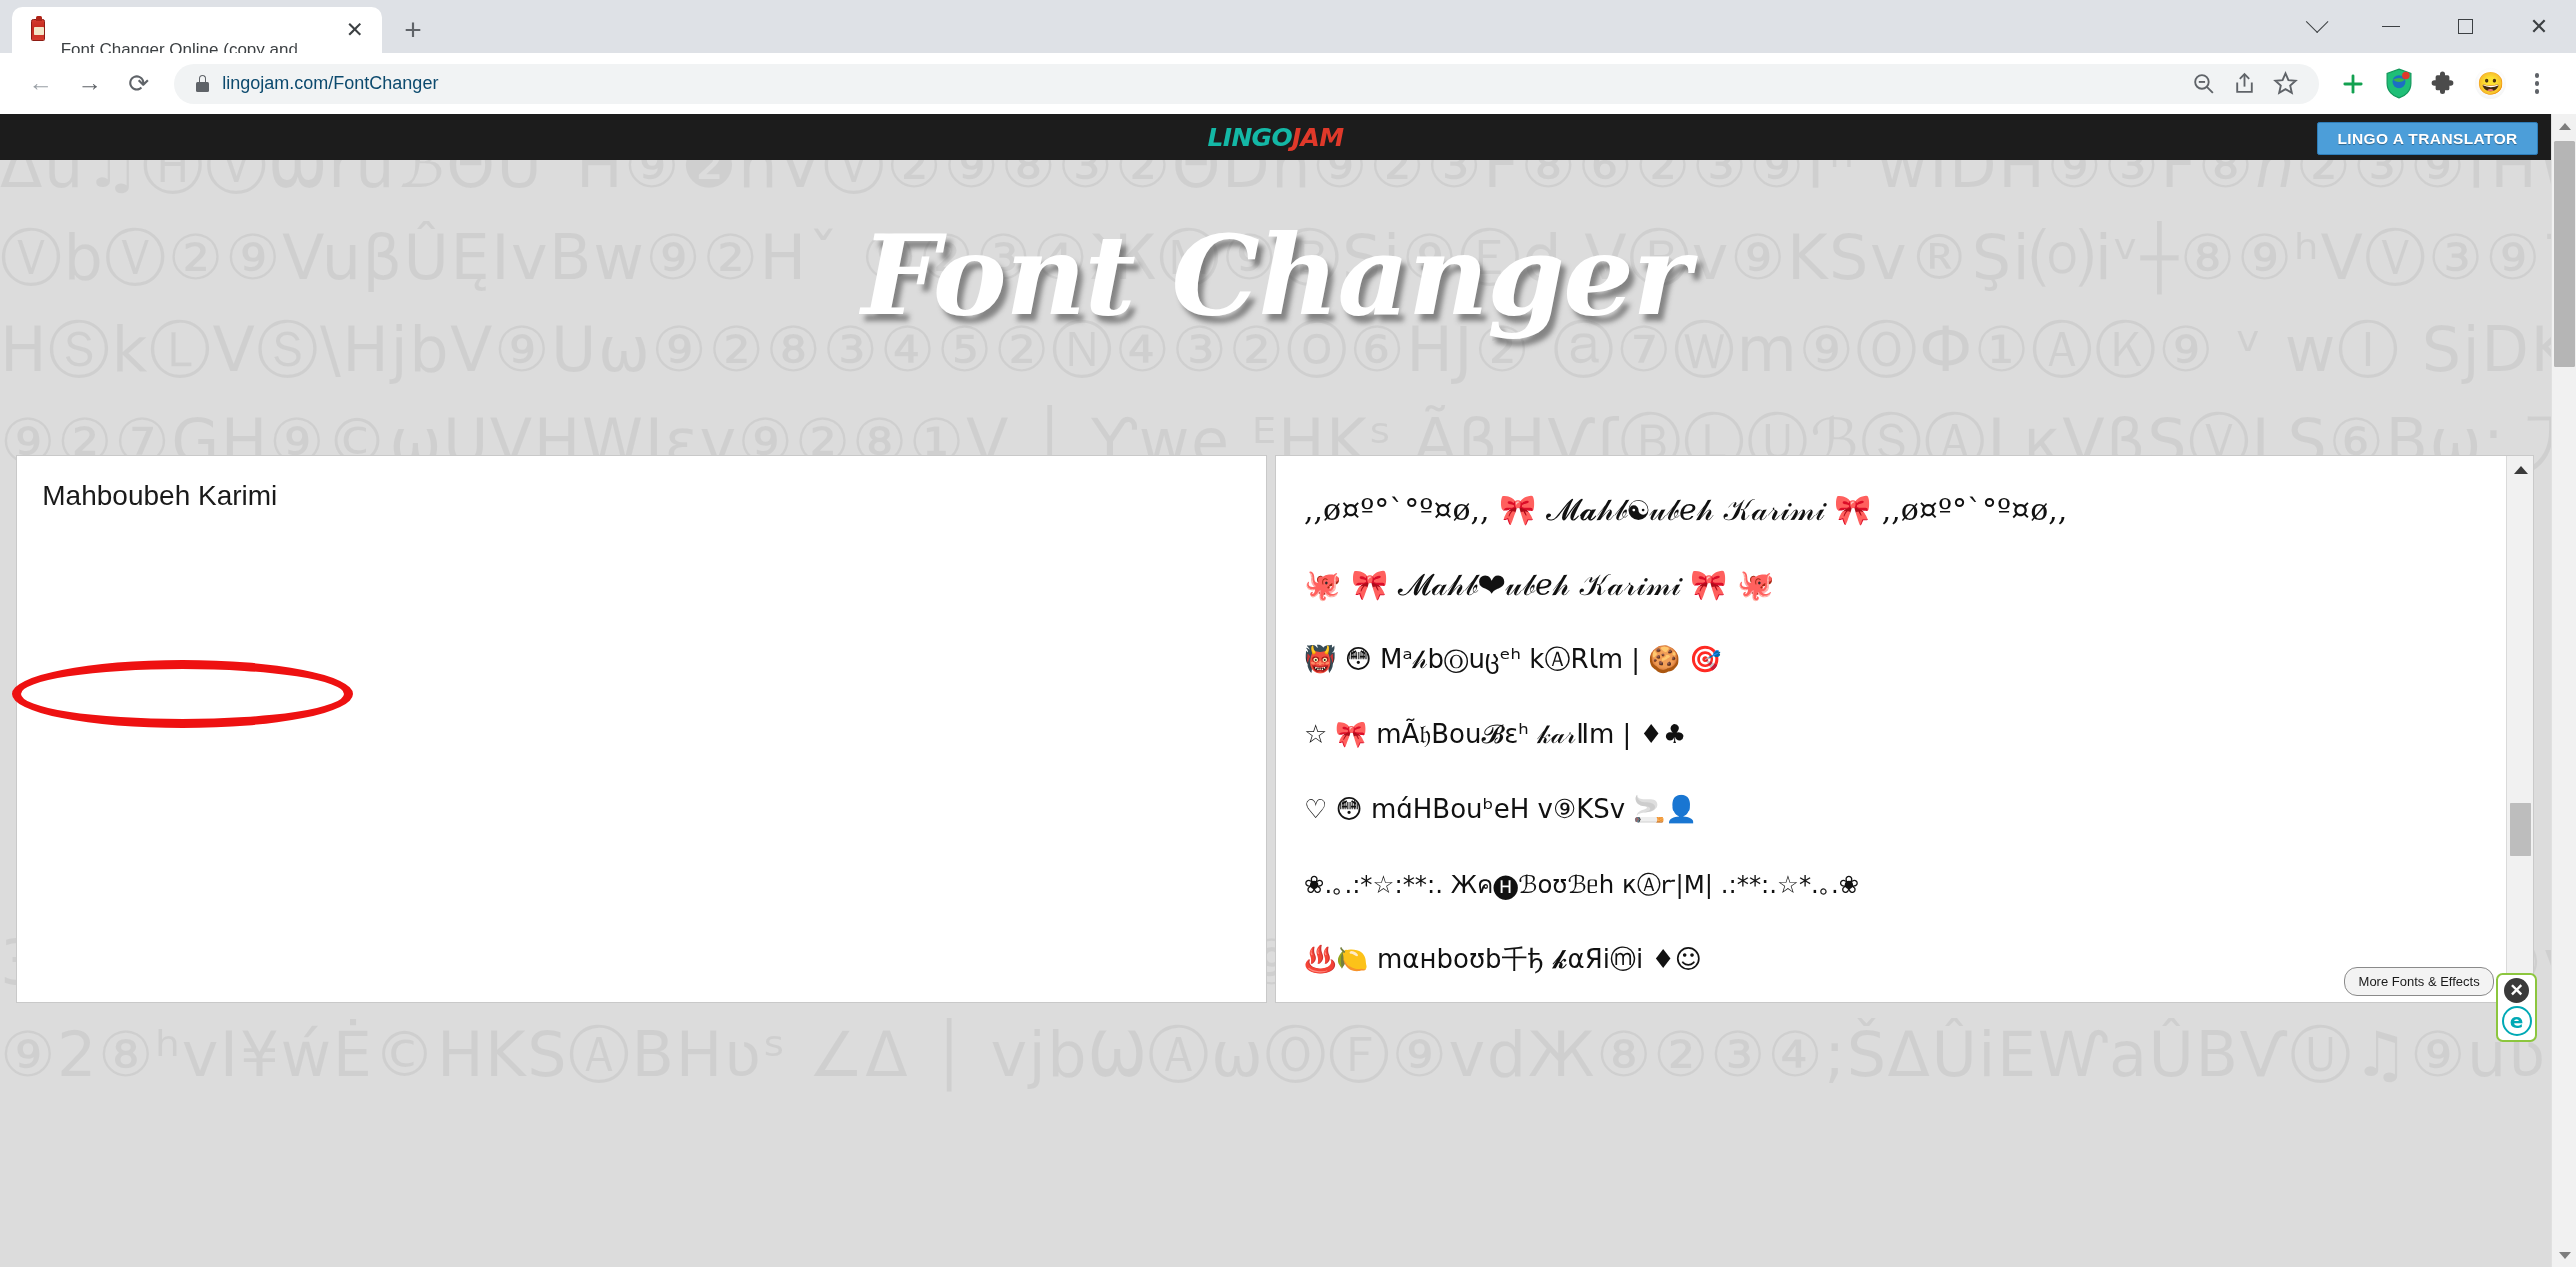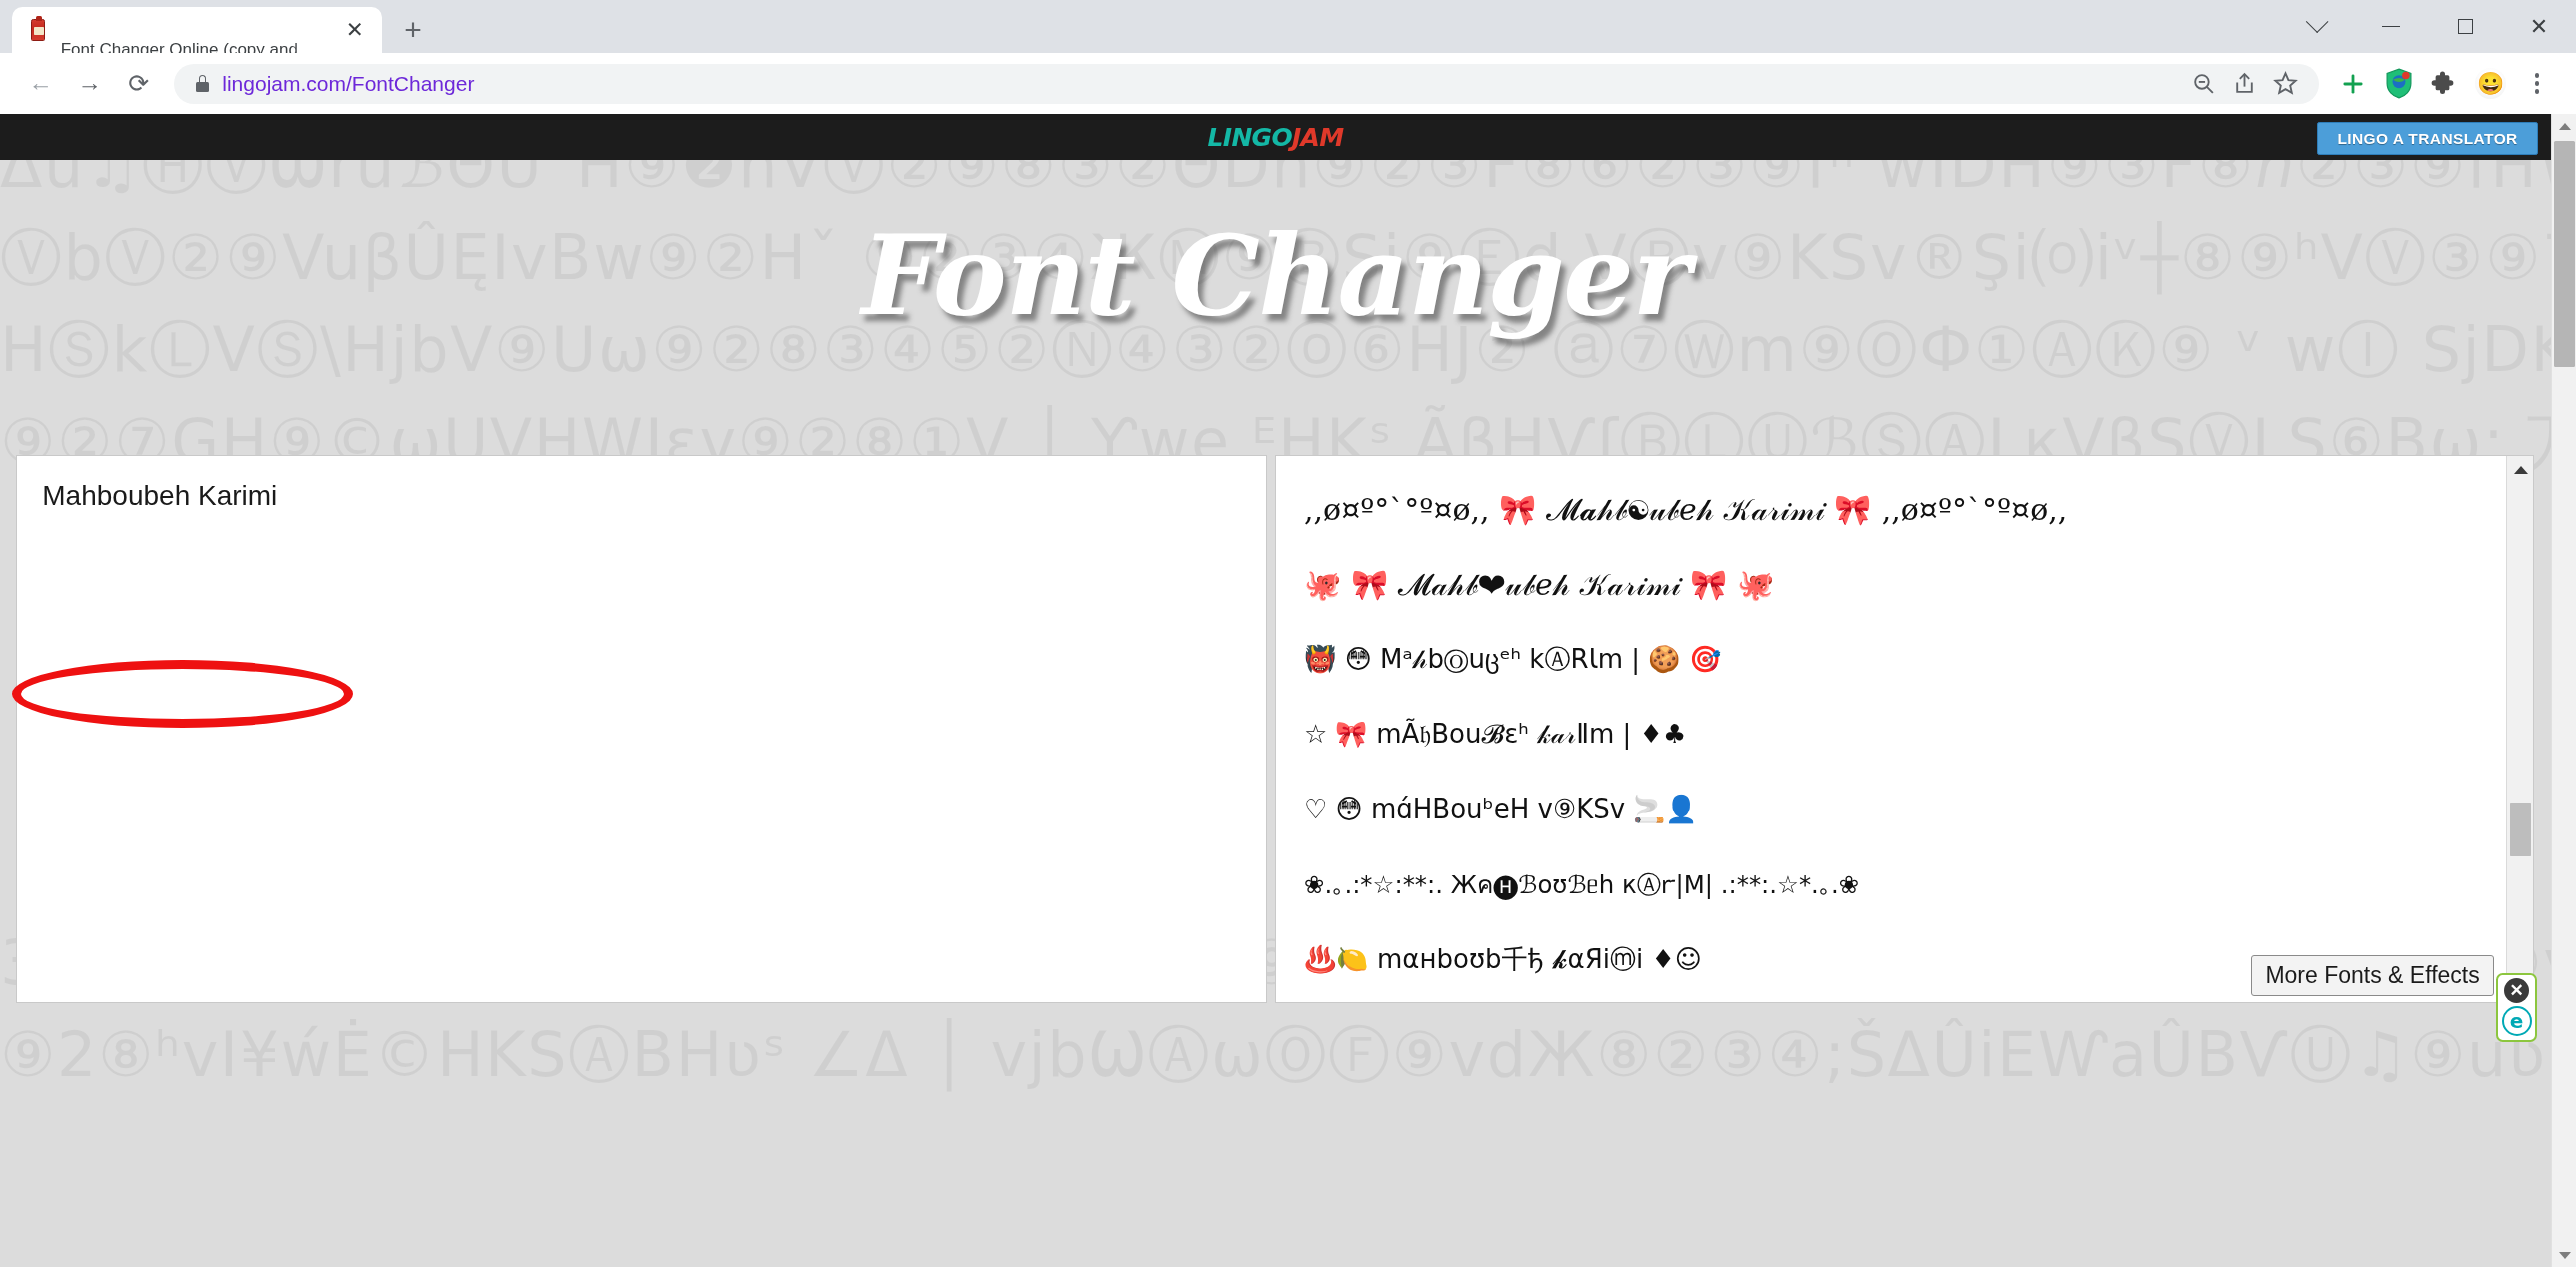--- a/index.html
+++ b/index.html
@@ -116,21 +116,21 @@
     margin-left: 10.4px;
     margin-right: 6px;
     padding-left: 22px;
     position: relative;
   }
   .lock-icon {
     width:13.3px; height:16.3px; position:relative; margin-right:13.3px; flex:0 0 13.3px;
   }
   .lock-body { position:absolute; bottom:0; left:0; width:13.3px; height:9.6px; background:#5f6368; border-radius:1.5px; }
   .lock-shackle { position:absolute; top:0; left:3px; width:7.4px; height:7.4px; border:1.9px solid #5f6368; border-bottom:none; border-radius:3.7px 3.7px 0 0; }
-  .url-text { font-size:21px; color:#6d28d9; }
+  .url-text { font-size:18px; color:#0c4a6e; }
 
   .omni-actions { display:flex; align-items:center; position:absolute; right:13.3px; top:0; height:40px; }
   .omni-icon { width:41px; height:41px; display:flex; align-items:center; justify-content:center; color:#5f6368; }
 
   .tb-right { display:flex; align-items:center; margin-left:4.4px; }
   .tb-icon { width:46px; height:46px; display:flex; align-items:center; justify-content:center; }
   .emoji-avatar {
     width:31px; height:31px; border-radius:50%;
     background: radial-gradient(circle at 50% 40%, #ffffff 40%, #ededed 100%);
     display:flex; align-items:center; justify-content:center;
@@ -262,22 +262,22 @@
   .sb-tri-up { width:0;height:0;border-left:7.4px solid transparent;border-right:7.4px solid transparent;border-bottom:8.1px solid #3b3b3b;}
   .sb-thumb {
     position:absolute; left:3px; top: 347px;
     width:21px; height:53px; background:#bdbdbd; border-radius:0.7px;
   }
 
   .more-fonts {
     position:absolute; right: 39px; bottom: 6px;
     background: #f3f3f3;
     border: 1.1px solid #8a8a8a;
-    border-radius: 3px;
-    font-size: 23px;
+    border-radius: 13px;
+    font-size: 13px;
     color:#1a1a1a;
     padding: 6px 13.3px;
     z-index: 6;
     white-space: nowrap;
   }
   .more-fonts-caret {
     position:absolute; right: 19px; bottom: 13.3px;
     width:0;height:0;border-left:9px solid transparent;border-right:9px solid transparent;border-top:10.4px solid #3b3b3b;
     z-index: 6;
   }

